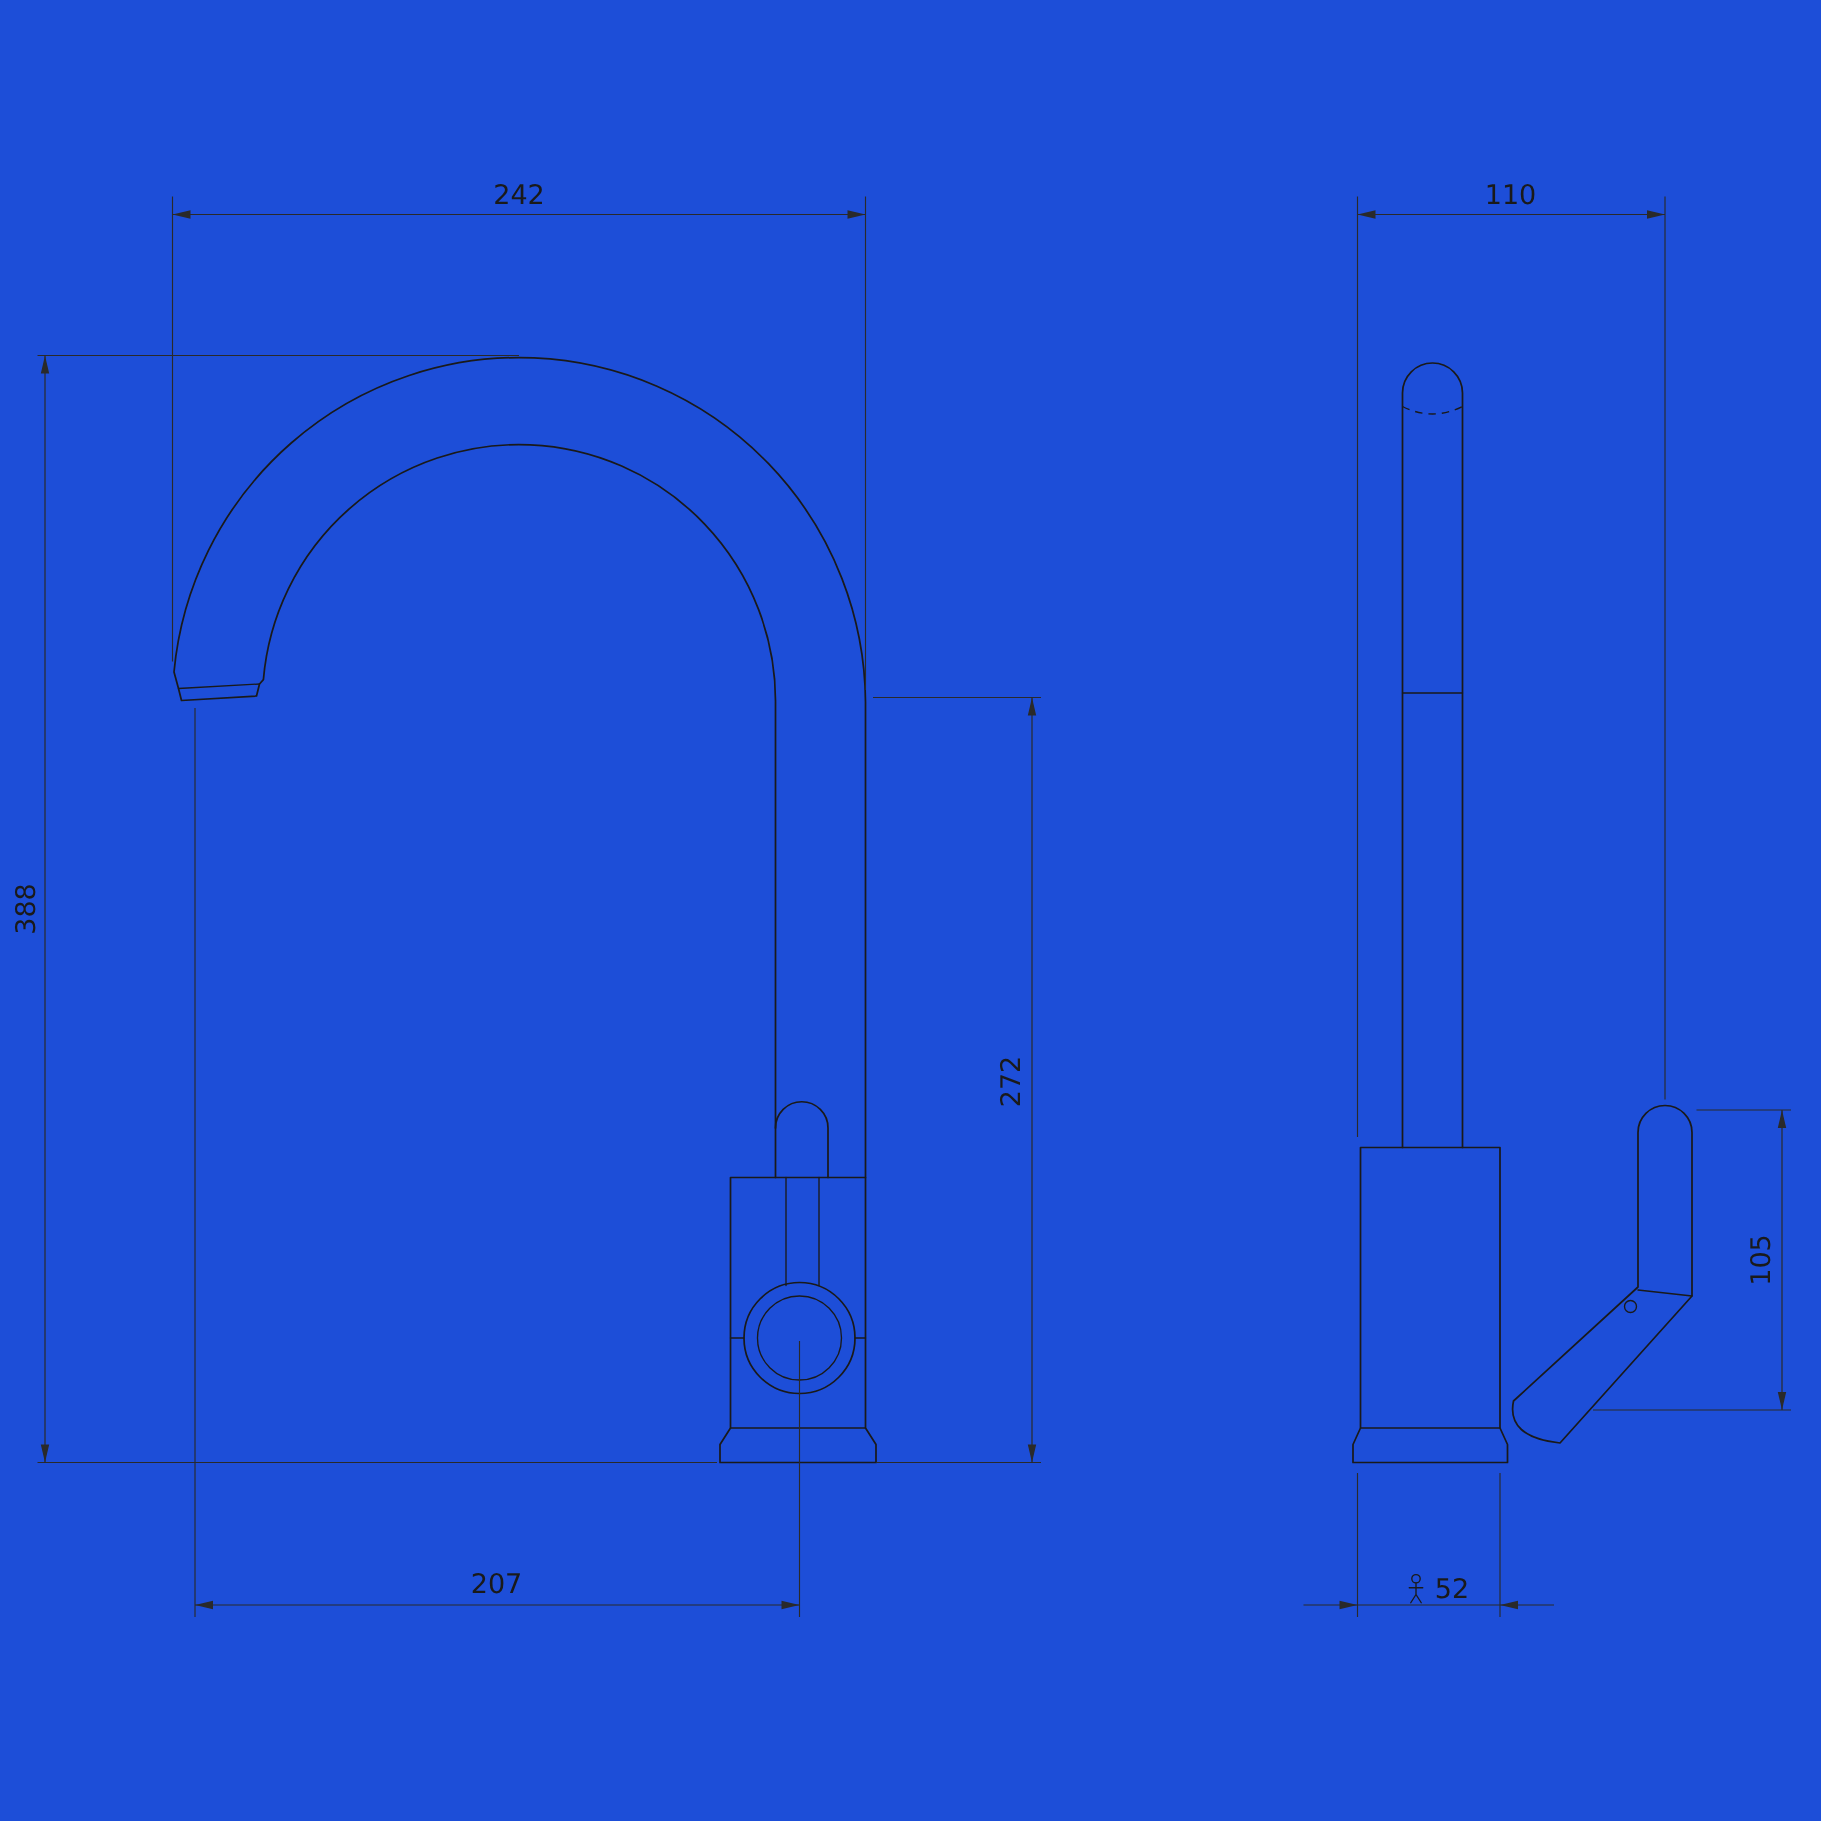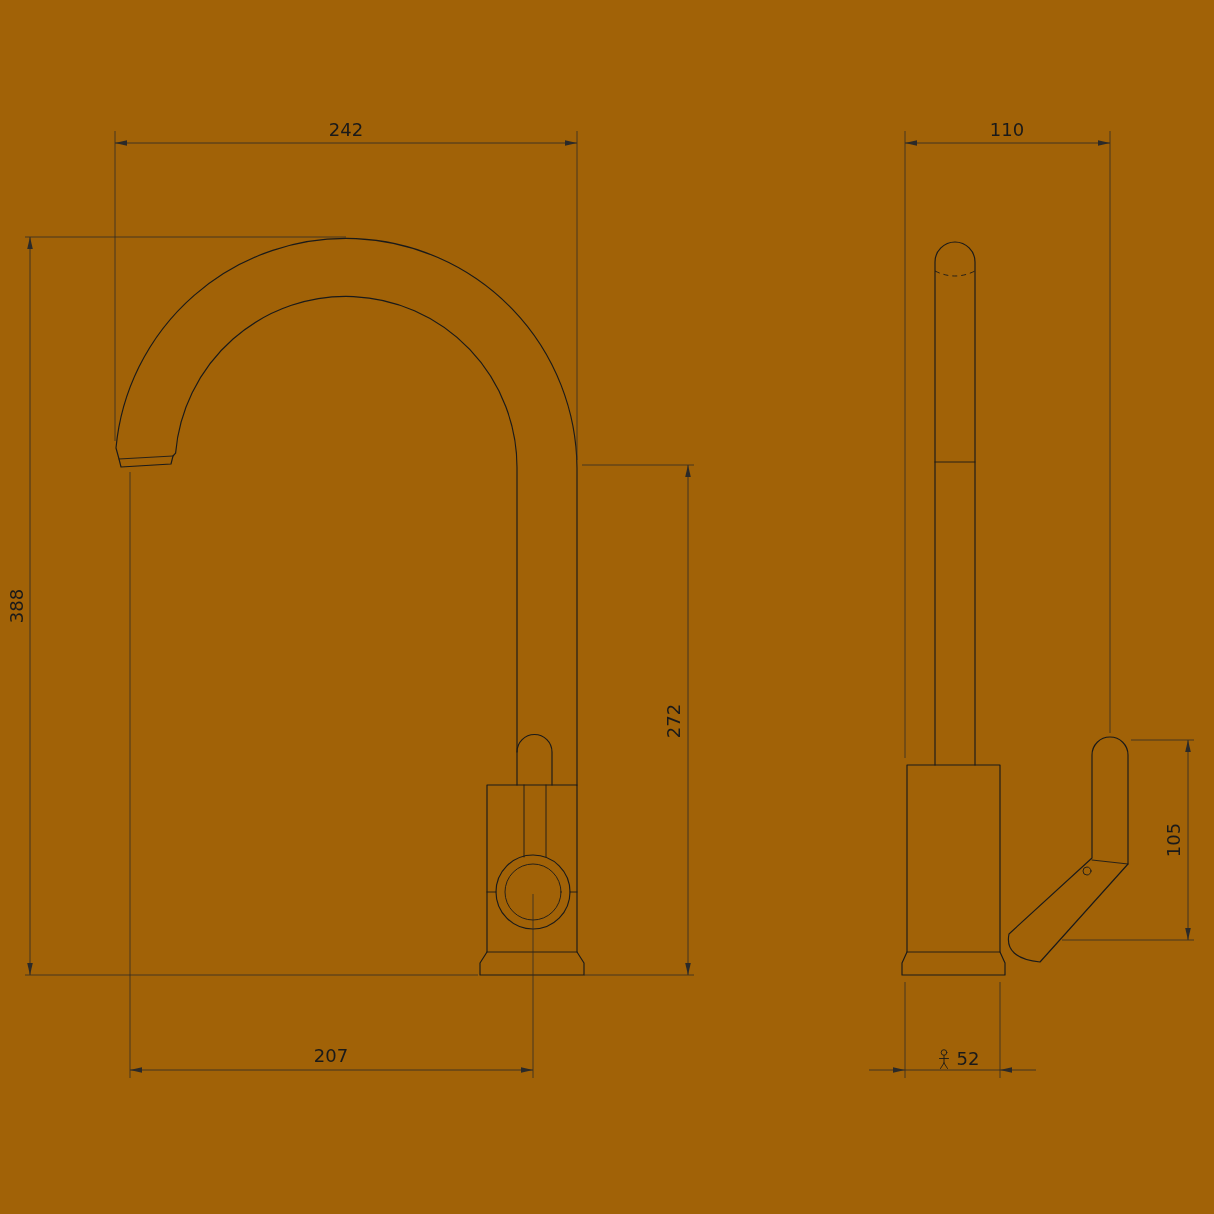--- a/index.html
+++ b/index.html
@@ -7,21 +7,21 @@
     padding: 0;
     background: #ffffff;
     width: 1214px;
     height: 1214px;
     overflow: hidden;
     font-family: "DejaVu Sans", "Liberation Sans", sans-serif;
   }
   #stage {
     width: 1214px;
     height: 1214px;
-    background: #a16207;
+    background: #1d4ed8;
   }
   svg { display: block; }
   .geo {
     fill: none;
     stroke: #1a1a1a;
     stroke-width: 1.15;
     stroke-linecap: round;
     stroke-linejoin: round;
   }
   .geo-thin {

